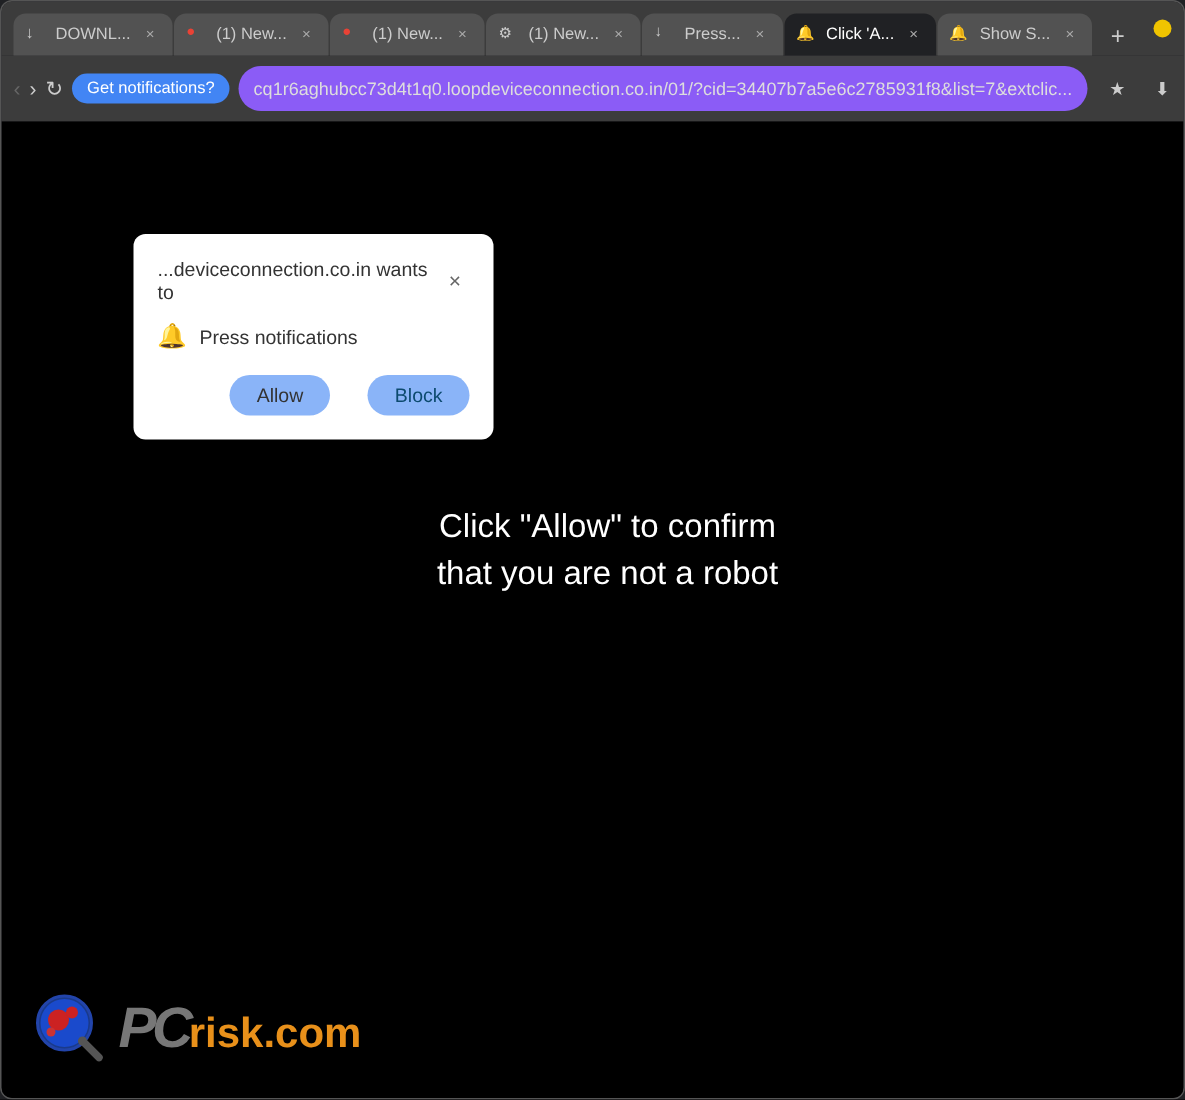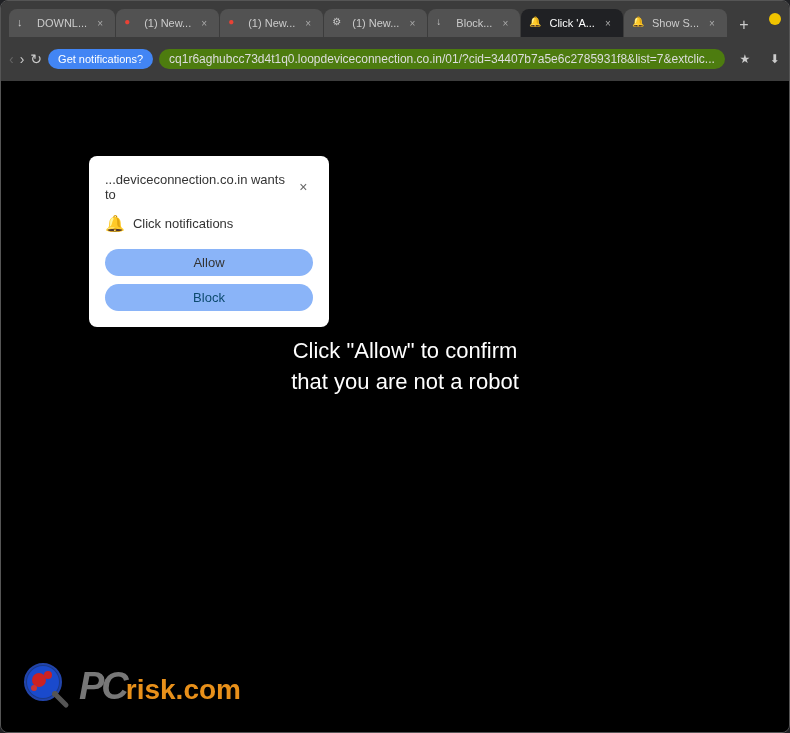--- a/index.html
+++ b/index.html
@@ -140,22 +140,22 @@
       border-radius: 12px;
       padding: 4px 10px;
       font-size: 11px;
       font-weight: 500;
       cursor: pointer;
       white-space: nowrap;
     }
 
     .address-bar {
       flex: 1;
-      height: 20px;
-      background: #4d7c0f;
+      height: 30px;
+      background: #8b5cf6;
       border-radius: 15px;
       display: flex;
       align-items: center;
       padding: 0 10px;
       gap: 6px;
     }
     .address-bar-text {
       font-size: 12px;
       color: #ddd;
       white-space: nowrap;
@@ -213,22 +213,21 @@
       font-size: 16px;
       color: #555;
     }
     .notif-text {
       font-size: 13px;
       color: #333;
     }
     .popup-buttons {
       display: flex;
       justify-content: flex-end;
-      gap: 8px;
-      flex-direction: column;
+      gap: 25px;
     }
     .popup-btn {
       padding: 6px 18px;
       border-radius: 20px;
       font-size: 13px;
       font-weight: 500;
       cursor: pointer;
       border: none;
     }
     .btn-allow {
@@ -303,21 +302,21 @@
       </div>
 
       <div class="tab">
         <span class="tab-favicon" style="font-size:10px;">⚙</span>
         <span class="tab-title">(1) New...</span>
         <span class="tab-close">×</span>
       </div>
 
       <div class="tab">
         <span class="tab-favicon" style="font-size:10px;">↓</span>
-        <span class="tab-title">Block...</span>
+        <span class="tab-title">Press...</span>
         <span class="tab-close">×</span>
       </div>
 
       <div class="tab active">
         <span class="tab-favicon" style="font-size:10px;">🔔</span>
         <span class="tab-title">Click 'A...</span>
         <span class="tab-close">×</span>
       </div>
 
       <div class="tab">
@@ -355,21 +354,21 @@
 
   <div class="page-content">
 
     <div class="notification-popup">
       <div class="popup-header">
         <span class="popup-title">...deviceconnection.co.in wants to</span>
         <span class="popup-close">×</span>
       </div>
       <div class="notification-row">
         <span class="notif-bell">🔔</span>
-        <span class="notif-text">Click notifications</span>
+        <span class="notif-text">Press notifications</span>
       </div>
       <div class="popup-buttons">
         <button class="popup-btn btn-allow">Allow</button>
         <button class="popup-btn btn-block">Block</button>
       </div>
     </div>
 
     <div class="page-main-text">
       <div>Click "Allow" to confirm</div>
       <div>that you are not a robot</div>

